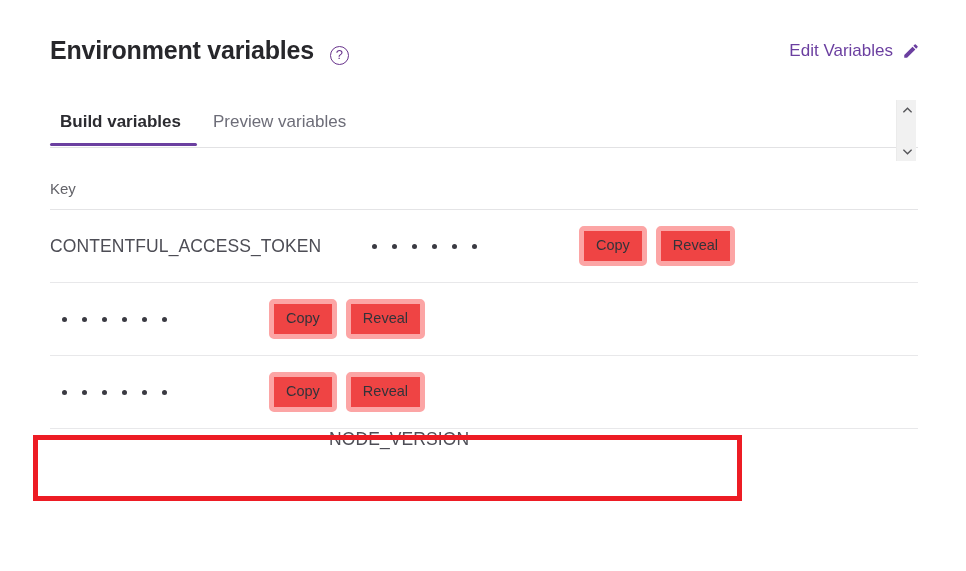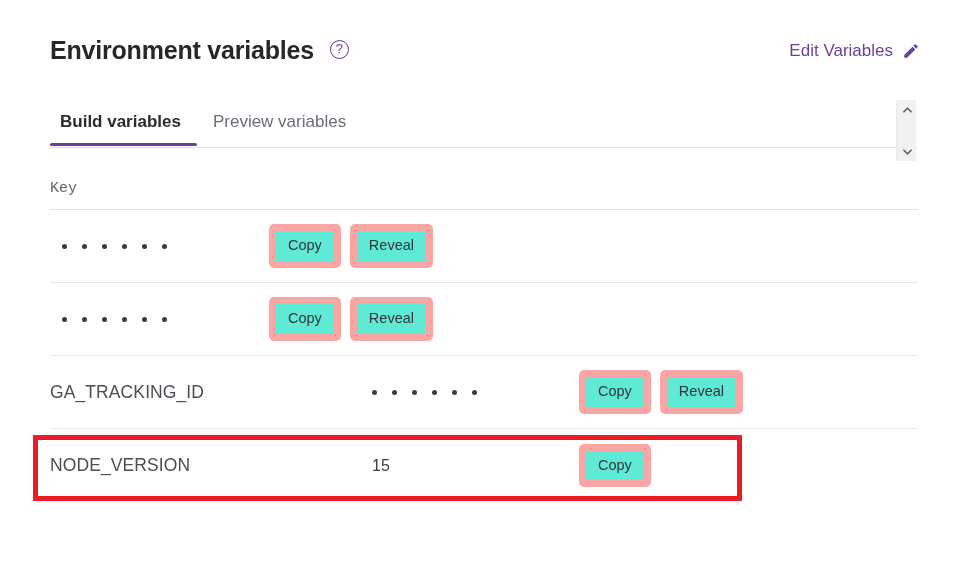--- a/index.html
+++ b/index.html
@@ -28,21 +28,21 @@
     left: 50px;
     top: 28px;
     right: 46px;
     height: 44px;
     display: flex;
     align-items: center;
     justify-content: space-between;
   }
   .title-group {
     display: flex;
-    align-items: flex-start;
+    align-items: flex-end;
     gap: 16px;
   }
   .page-title {
     font-size: 25px;
     font-weight: bold;
     color: #27272b;
     letter-spacing: -0.2px;
     white-space: nowrap;
   }
   .help-icon {
@@ -158,34 +158,33 @@
     top: 168px;
     width: 868px;
   }
   .thead {
     display: flex;
     align-items: center;
     height: 42px;
     border-bottom: 1px solid #e4e4e6;
     font-size: 15px;
     color: #636369;
-    font-family: Liberation Mono, monospace;
   }
   .col-key   { width: 310px; flex: 0 0 310px; }
   .col-value { width: 215px; flex: 0 0 215px; }
   .col-actions { flex: 1 1 auto; }
 
   .row {
     display: flex;
     align-items: center;
     height: 73px;
     border-bottom: 1px solid #e8e8ea;
     position: relative;
   }
-  .row:last-child { border-bottom: none; }
+  .row:last-child { border-bottom: none; flex-direction: column; }
 
   .key-cell {
     font-size: 17.5px;
     color: #4d4d55;
     letter-spacing: 0.1px;
     white-space: nowrap;
   }
   .value-cell {
     font-size: 16px;
     color: #3b3b42;
@@ -213,22 +212,22 @@
   .actions {
     display: flex;
     align-items: center;
     gap: 9px;
     padding-left: 4px;
   }
   .btn {
     font-family: "Liberation Sans", sans-serif;
     font-size: 14.5px;
     color: #33333a;
-    background: #5eead4;
-    border: 7px solid #fca5a5;
+    background: #ef4444;
+    border: 5px solid #fca5a5;
     border-radius: 5px;
     padding: 7px 12px 8px 12px;
     cursor: pointer;
     line-height: 1;
     white-space: nowrap;
   }
 
   
   .annotation-box {
     position: absolute;
@@ -282,20 +281,21 @@
     </div>
   </div>
 
   <div class="table">
     <div class="thead">
       <div class="col-key">Key</div>
       <div class="col-actions"></div>
     </div>
 
     <div class="row">
+      <div class="col-key key-cell">CONTENTFUL_ACCESS_TOKEN</div>
       <div class="col-value value-cell">
         <span class="dots">
           <i class="dot"></i>
             <i class="dot"></i>
             <i class="dot"></i>
             <i class="dot"></i>
             <i class="dot"></i>
             <i class="dot"></i>
         </span>
       </div>
@@ -316,21 +316,20 @@
             <i class="dot"></i>
         </span>
       </div>
       <div class="col-actions actions">
         <button class="btn">Copy</button>
         <button class="btn">Reveal</button>
       </div>
     </div>
 
     <div class="row">
-      <div class="col-key key-cell">GA_TRACKING_ID</div>
       <div class="col-value value-cell">
         <span class="dots">
           <i class="dot"></i>
             <i class="dot"></i>
             <i class="dot"></i>
             <i class="dot"></i>
             <i class="dot"></i>
             <i class="dot"></i>
         </span>
       </div>

